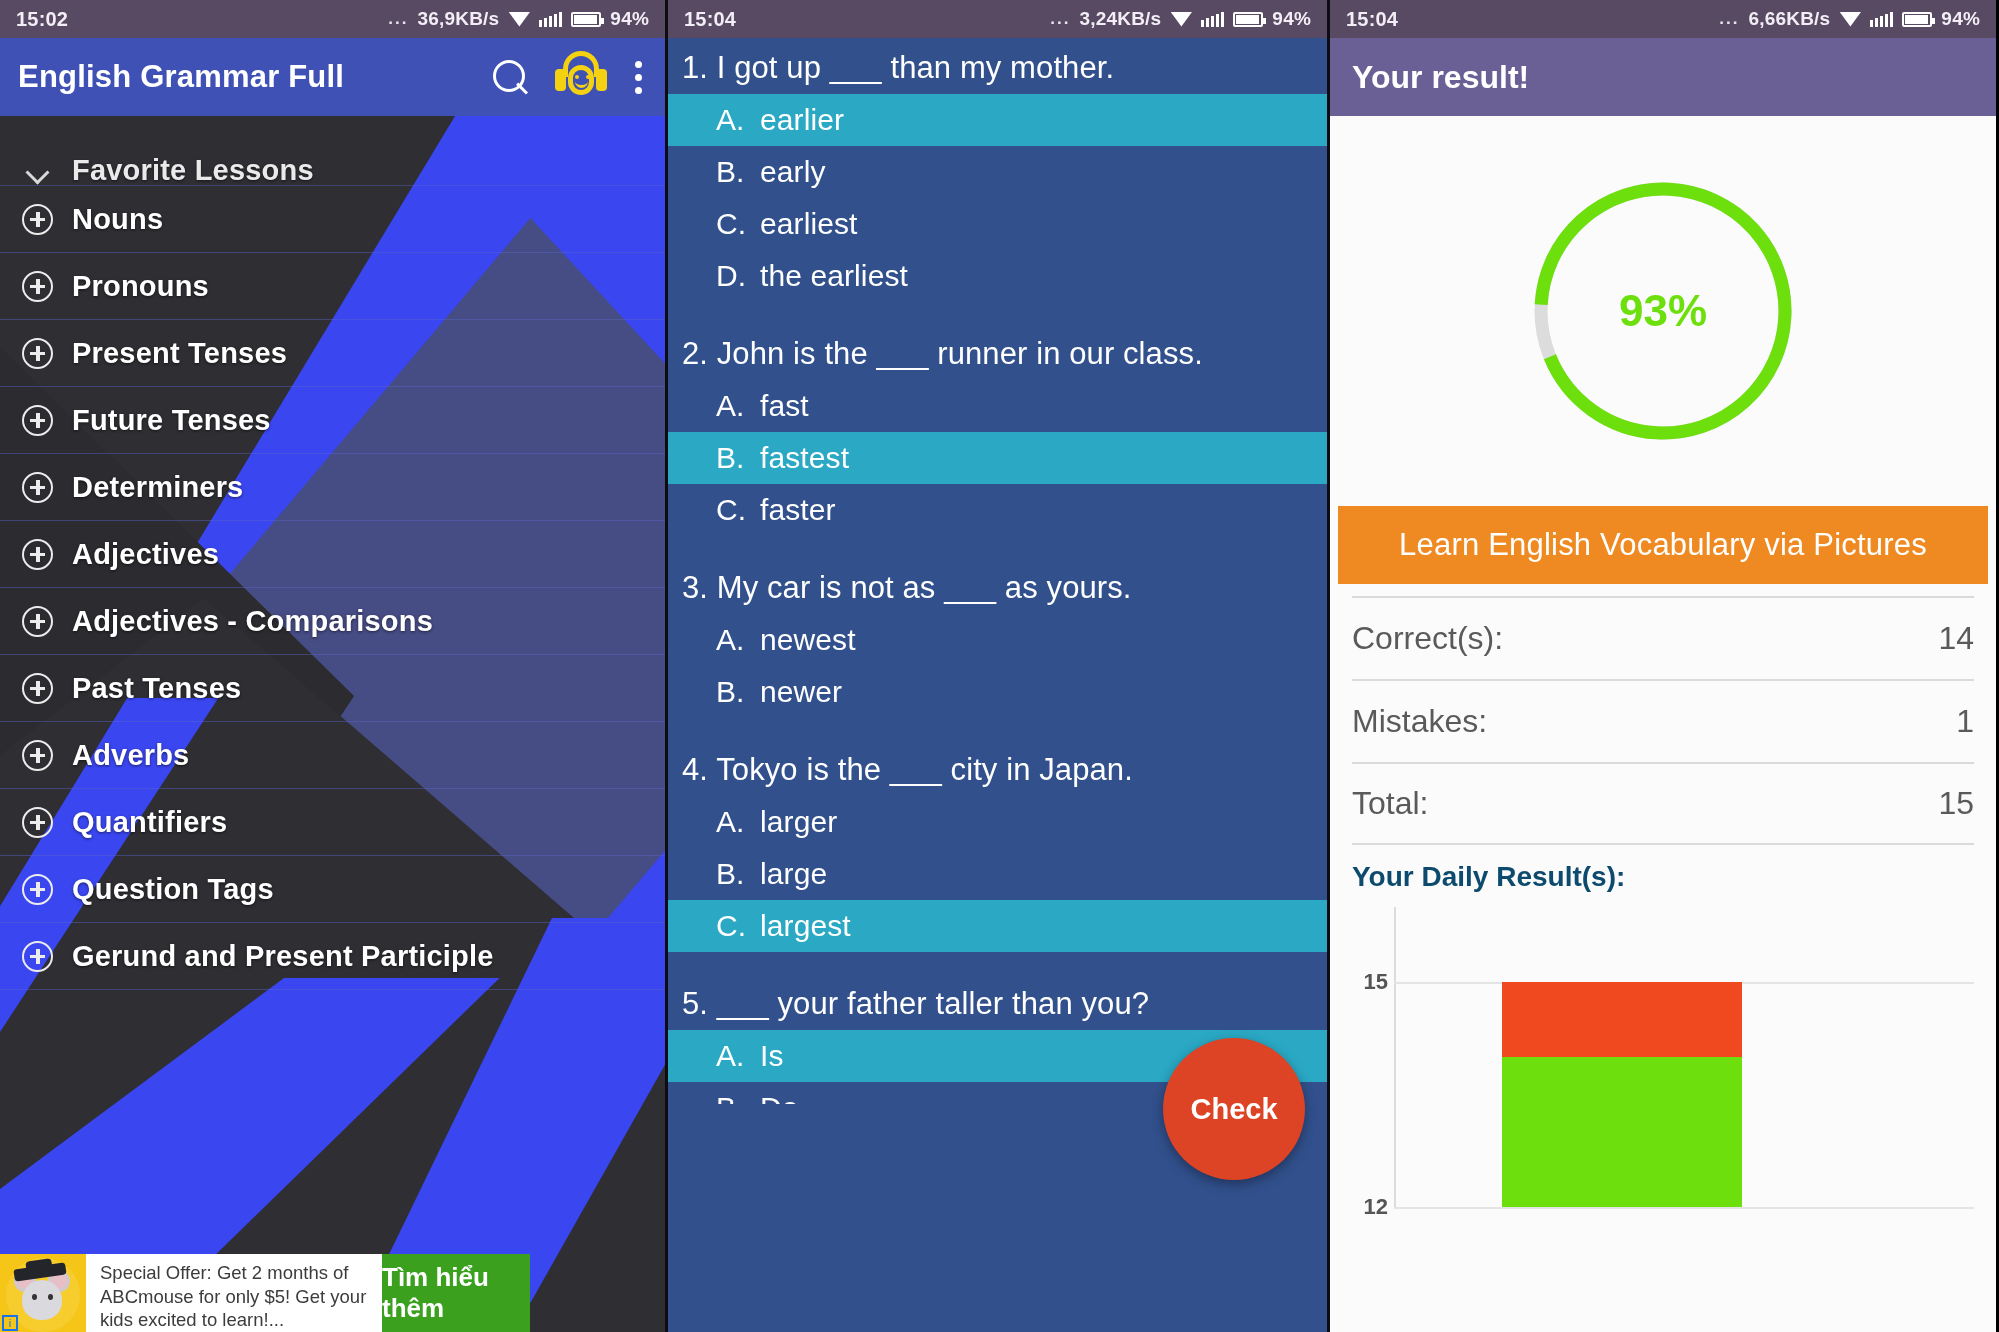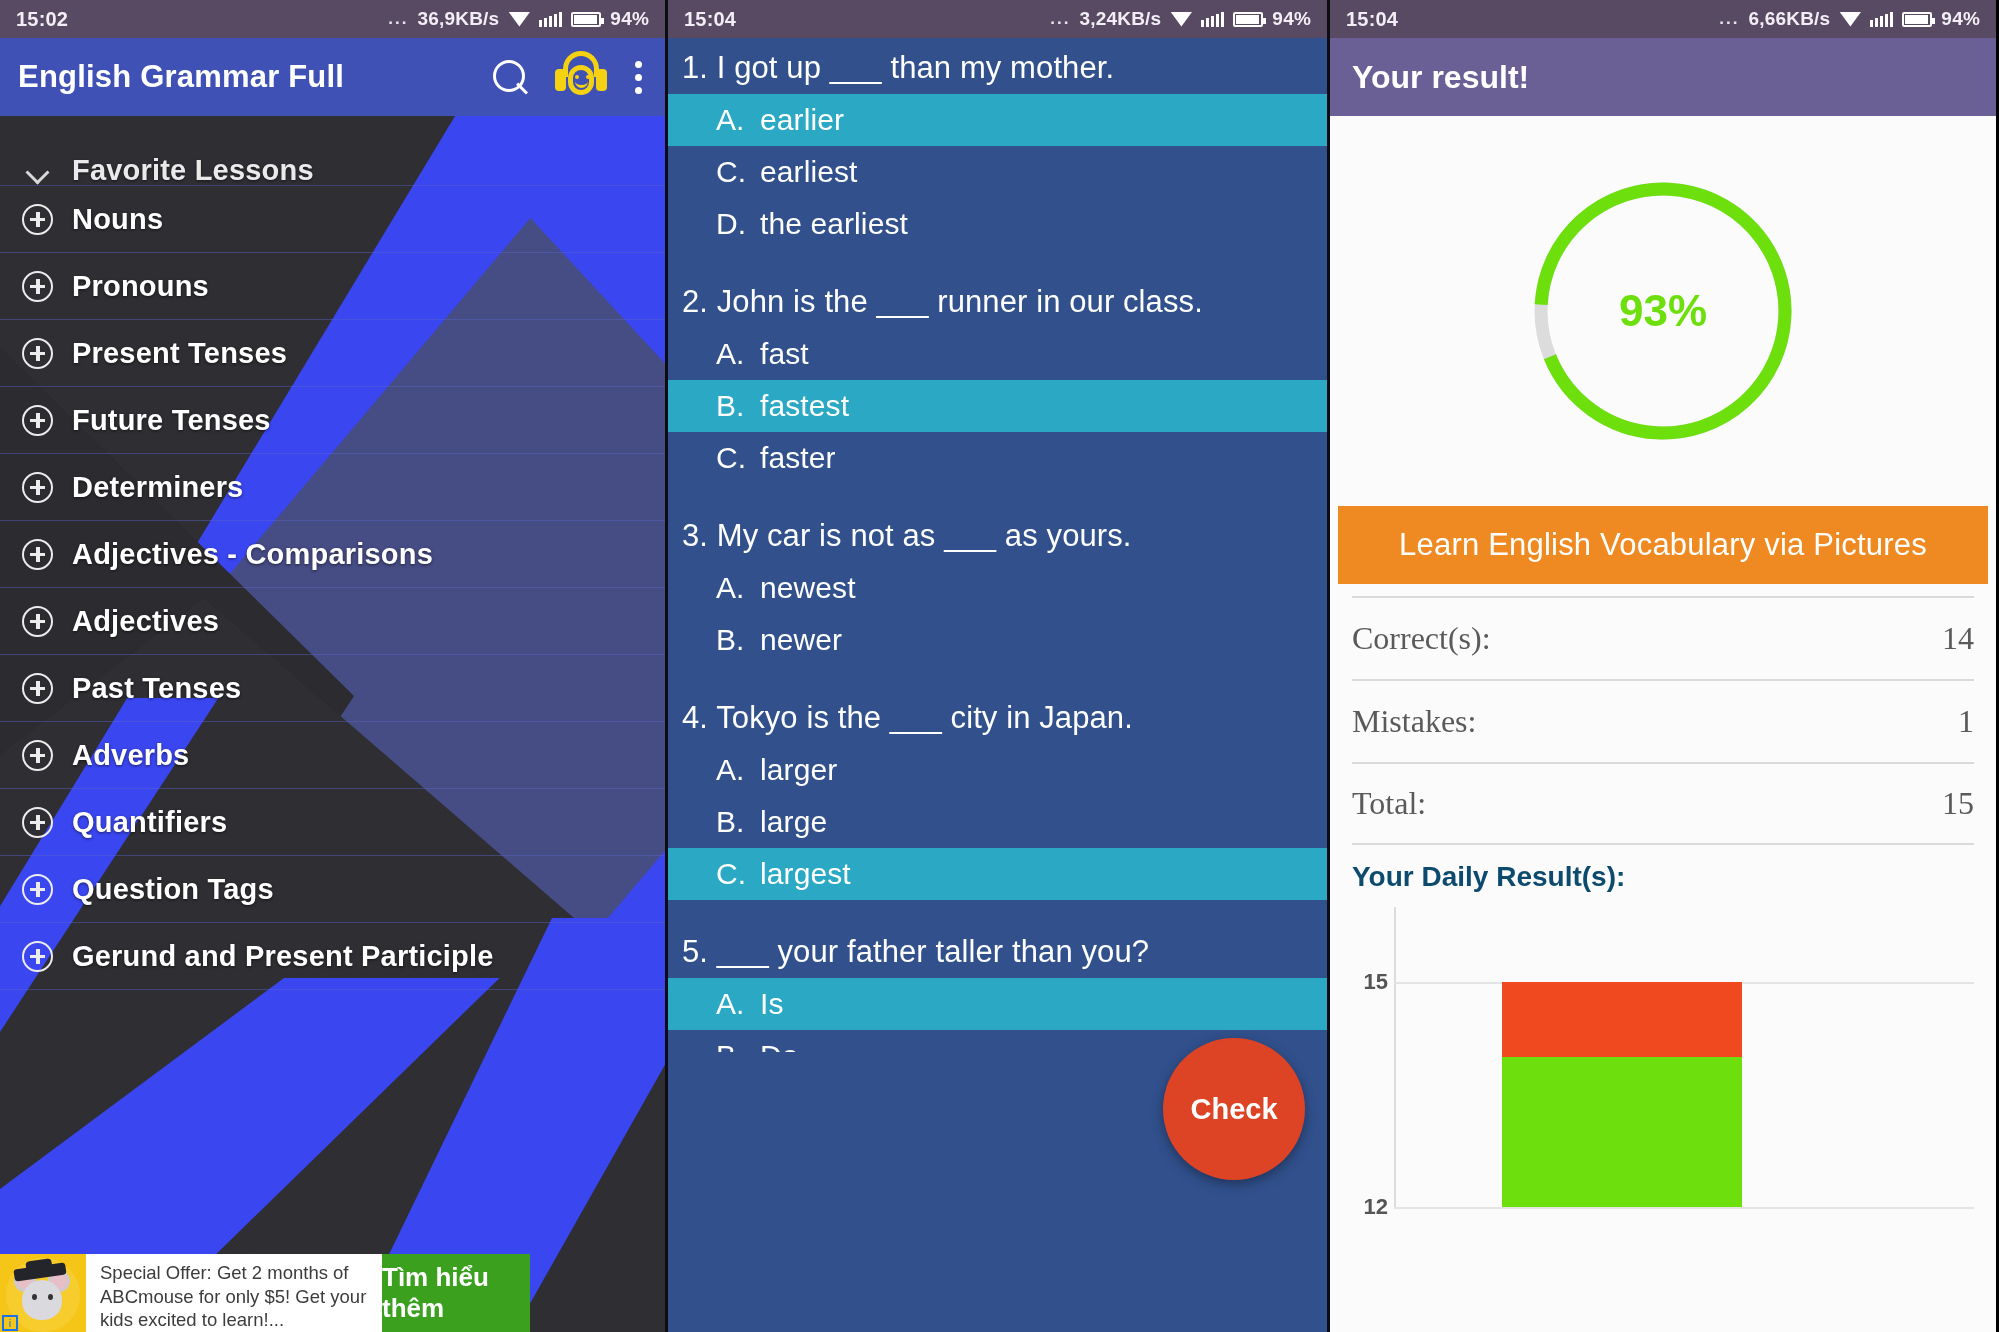--- a/index.html
+++ b/index.html
@@ -138,21 +138,21 @@
   .res-title { color:#fff; font-size:32px; font-weight:bold; }
   .res-body { background:#fbfbfb; height:1216px; position:relative; }
   .ring-wrap { height:390px; display:flex; align-items:center; justify-content:center; }
   .ring { position:relative; width:270px; height:270px; }
   .ring svg { transform:rotate(90deg); }
   .ring-label { position:absolute; inset:0; display:flex; align-items:center;
      justify-content:center; color:#6ddf0d; font-size:44px; font-weight:bold; }
   .promo { margin:0 8px; height:78px; background:#ef8a22; color:#fff;
      display:flex; align-items:center; justify-content:center;
      font-size:31px; letter-spacing:.2px; }
-  .stats { margin-top:12px; padding:0 22px;font-family:Liberation Serif, serif; }
+  .stats { margin-top:12px; padding:0 22px; }
   .stat-row { display:flex; align-items:center; justify-content:space-between;
      height:83px; border-top:2px solid #dadada; }
   .stat-row:last-child { border-bottom:2px solid #dadada; }
   .stat-k { color:#5a5a5a; font-size:32px; }
   .stat-v { color:#5a5a5a; font-size:32px; }
   .daily-title { padding:16px 16px 0 22px; color:#0c4a6e; font-size:28px; font-weight:bold; }
   .chart { position:relative; margin:14px 22px 0 22px; height:300px; }
   .c-axis { position:absolute; left:42px; top:0; bottom:0; width:2px; background:#dcdcdc; }
   .c-grid { position:absolute; left:42px; right:0; height:2px; background:#e4e4e4; }
   .c-tick { position:absolute; left:0; width:36px; text-align:right; color:#555;
@@ -243,25 +243,25 @@
         <div class="drawer-item">
           <span class="d-plus"></span>
           <span class="d-label">Future Tenses</span>
         </div>
         <div class="drawer-item">
           <span class="d-plus"></span>
           <span class="d-label">Determiners</span>
         </div>
         <div class="drawer-item">
           <span class="d-plus"></span>
+          <span class="d-label">Adjectives</span>
+        </div>
+        <div class="drawer-item">
+          <span class="d-plus"></span>
           <span class="d-label">Adjectives - Comparisons</span>
-        </div>
-        <div class="drawer-item">
-          <span class="d-plus"></span>
-          <span class="d-label">Adjectives</span>
         </div>
         <div class="drawer-item">
           <span class="d-plus"></span>
           <span class="d-label">Past Tenses</span>
         </div>
         <div class="drawer-item">
           <span class="d-plus"></span>
           <span class="d-label">Adverbs</span>
         </div>
         <div class="drawer-item">
@@ -315,20 +315,21 @@
           </span>
         <span class="sb-pct">94%</span>
       </span>
     </div>
 
     <div class="quiz">
 
       <div class="q-block">
         <div class="q-text">1. I got up ___ than my mother.</div>
         <div class="q-opt sel"><span class="ltr">A.</span><span>earlier</span></div>
+        <div class="q-opt"><span class="ltr">B.</span><span>early</span></div>
         <div class="q-opt"><span class="ltr">C.</span><span>earliest</span></div>
         <div class="q-opt"><span class="ltr">D.</span><span>the earliest</span></div>
       </div>
       <div class="q-gap"></div>
 
       <div class="q-block">
         <div class="q-text">2. John is the ___ runner in our class.</div>
         <div class="q-opt"><span class="ltr">A.</span><span>fast</span></div>
         <div class="q-opt sel"><span class="ltr">B.</span><span>fastest</span></div>
         <div class="q-opt"><span class="ltr">C.</span><span>faster</span></div>

